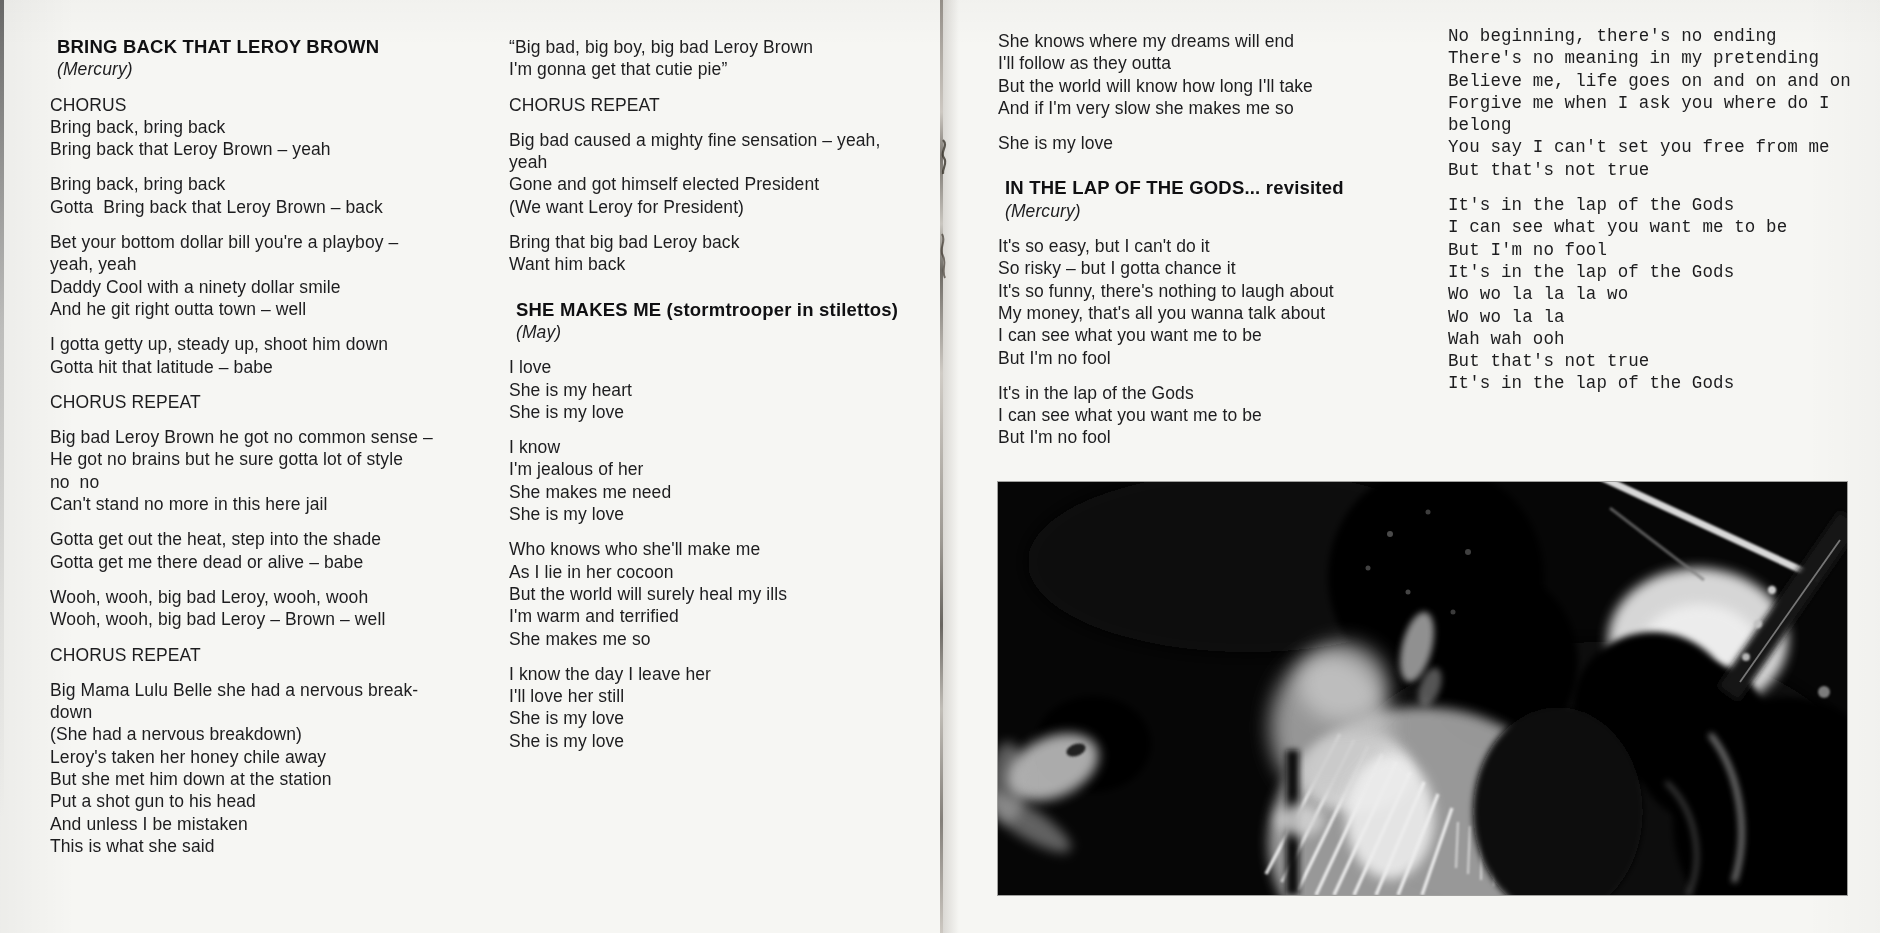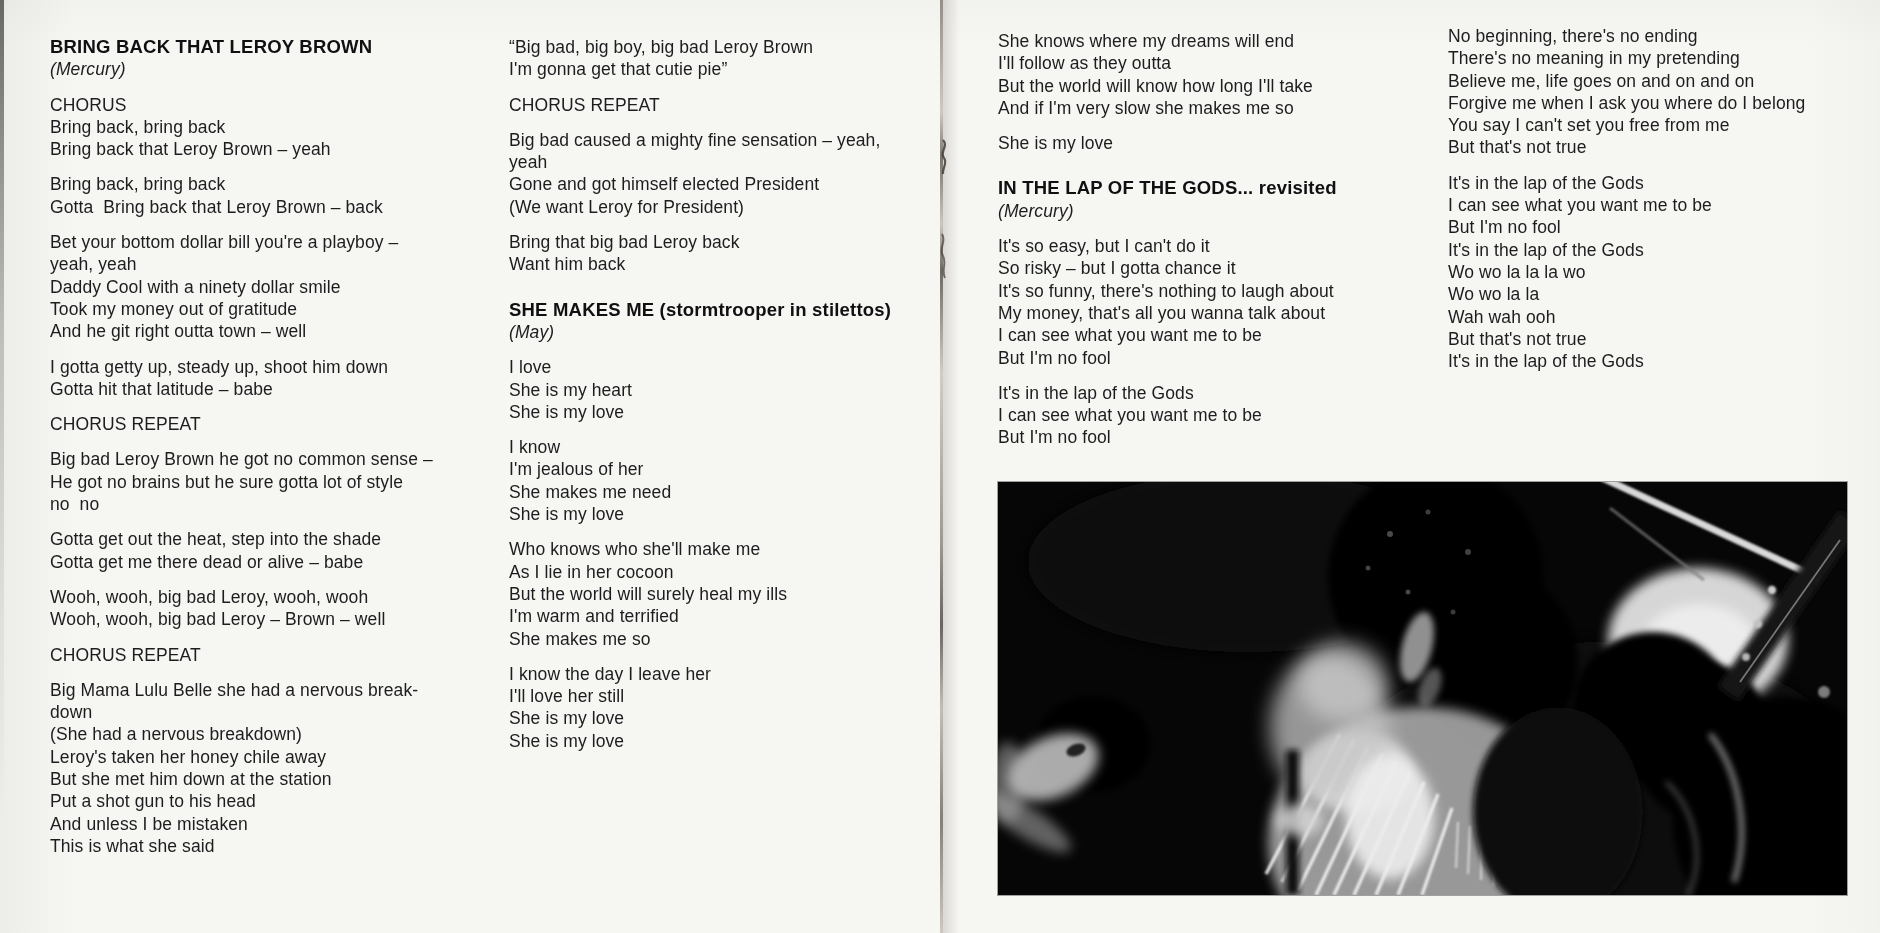--- a/index.html
+++ b/index.html
@@ -44,24 +44,24 @@
     position: absolute;
     width: 445px;
     font-size: 17.5px;
     line-height: 22.3px;
     color: #1d1d1f;
     letter-spacing: 0.1px;
   }
   #col1 { left: 50px;  top: 36px; }
   #col2 { left: 509px; top: 36px; }
   #col3 { left: 998px; top: 30px; width: 455px; }
-  #col4 { left: 1448px; top: 25px; width: 430px; }
+  #col4 { left: 1448px; top: 25px; width: 430px; font-family: Liberation Mono, monospace; }
 
   .stanza { margin: 0 0 13px 0; }
-  .stanza.titled { margin-top: 23px; }
+  .stanza.titled { margin-top: 23px; margin-left: 7px; }
   .col .stanza:first-child { margin-top: 0; }
   .song-title { font-weight: 700; font-size: 18.5px; color: #101012; letter-spacing: 0.2px; }
   .credit { font-style: italic; }
   .line { white-space: pre-wrap; }
 
   
   .photo {
     position: absolute; left: 998px; top: 482px;
     width: 849px; height: 413px;
     background: #060606;
@@ -86,34 +86,34 @@
       <div class="line">Bring back that Leroy Brown – yeah</div>
     </div>
     <div class="stanza">
       <div class="line">Bring back, bring back</div>
       <div class="line">Gotta  Bring back that Leroy Brown – back</div>
     </div>
     <div class="stanza">
       <div class="line">Bet your bottom dollar bill you're a playboy –</div>
       <div class="line">yeah, yeah</div>
       <div class="line">Daddy Cool with a ninety dollar smile</div>
-      <div class="line">Took my money out of gratitude</div>
       <div class="line">And he git right outta town – well</div>
     </div>
     <div class="stanza">
       <div class="line">I gotta getty up, steady up, shoot him down</div>
       <div class="line">Gotta hit that latitude – babe</div>
     </div>
     <div class="stanza">
       <div class="line">CHORUS REPEAT</div>
     </div>
     <div class="stanza">
       <div class="line">Big bad Leroy Brown he got no common sense –</div>
       <div class="line">He got no brains but he sure gotta lot of style</div>
       <div class="line">no  no</div>
+      <div class="line">Can't stand no more in this here jail</div>
     </div>
     <div class="stanza">
       <div class="line">Gotta get out the heat, step into the shade</div>
       <div class="line">Gotta get me there dead or alive – babe</div>
     </div>
     <div class="stanza">
       <div class="line">Wooh, wooh, big bad Leroy, wooh, wooh</div>
       <div class="line">Wooh, wooh, big bad Leroy – Brown – well</div>
     </div>
     <div class="stanza">

